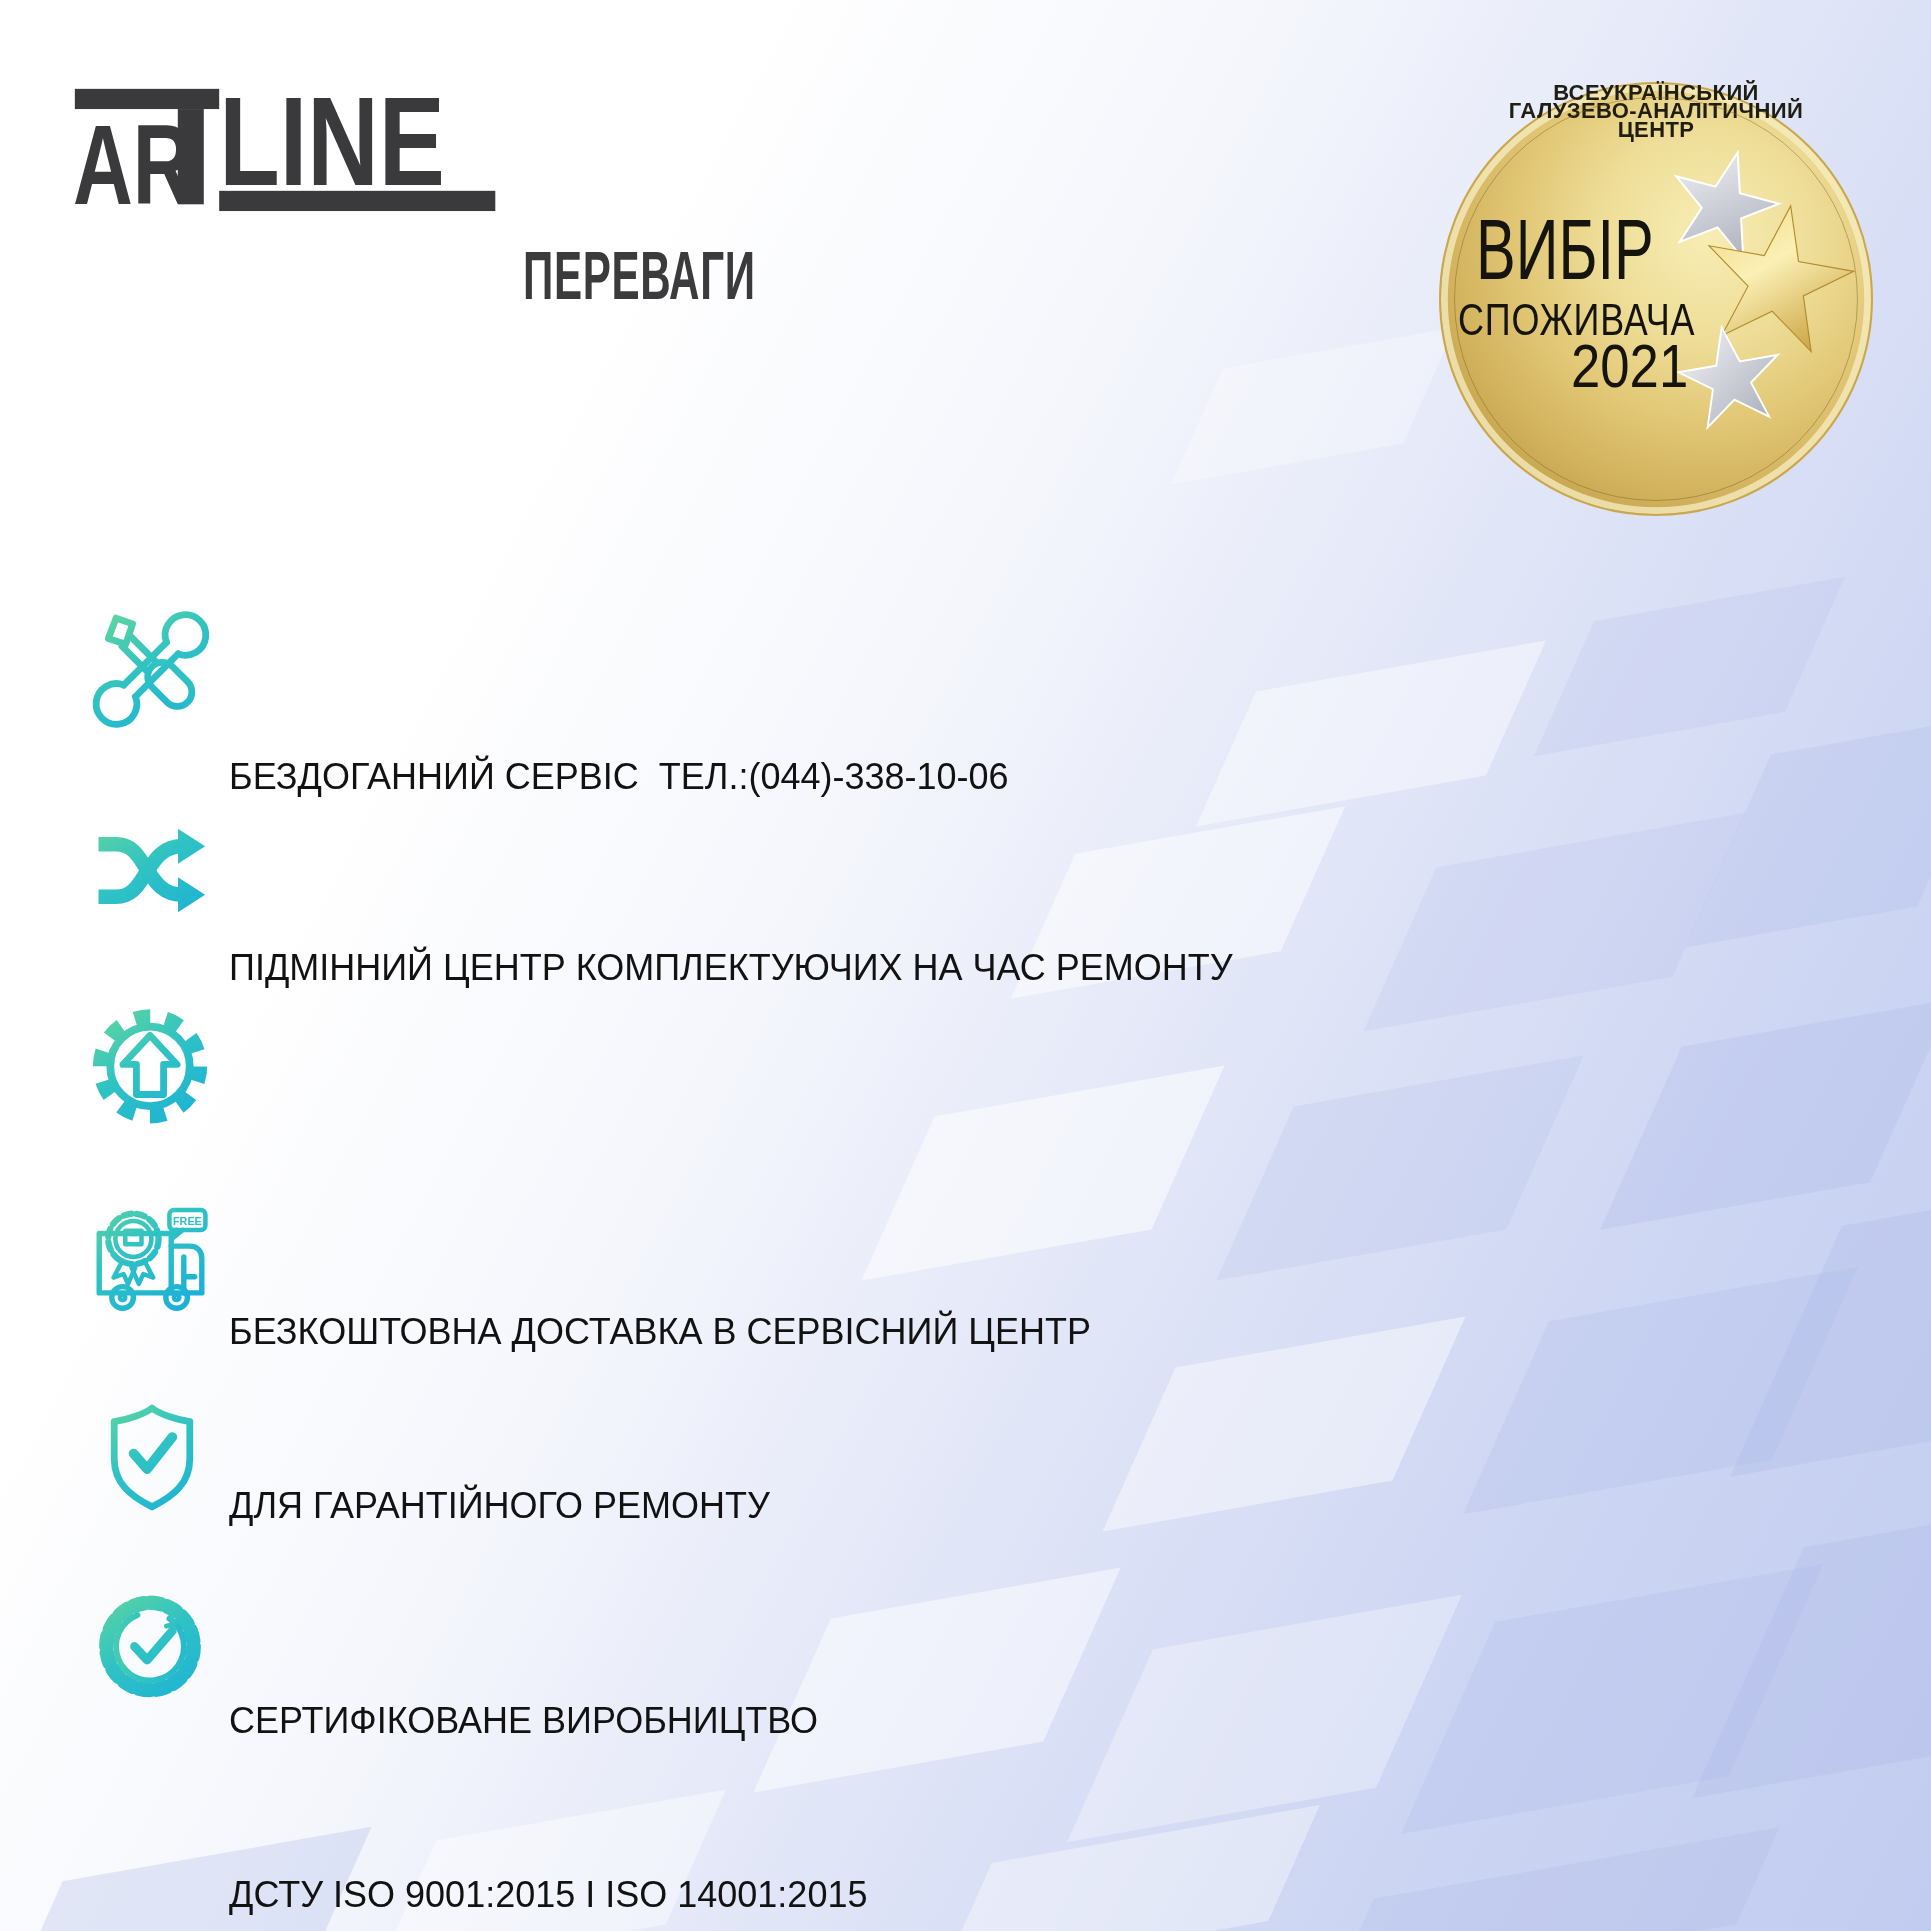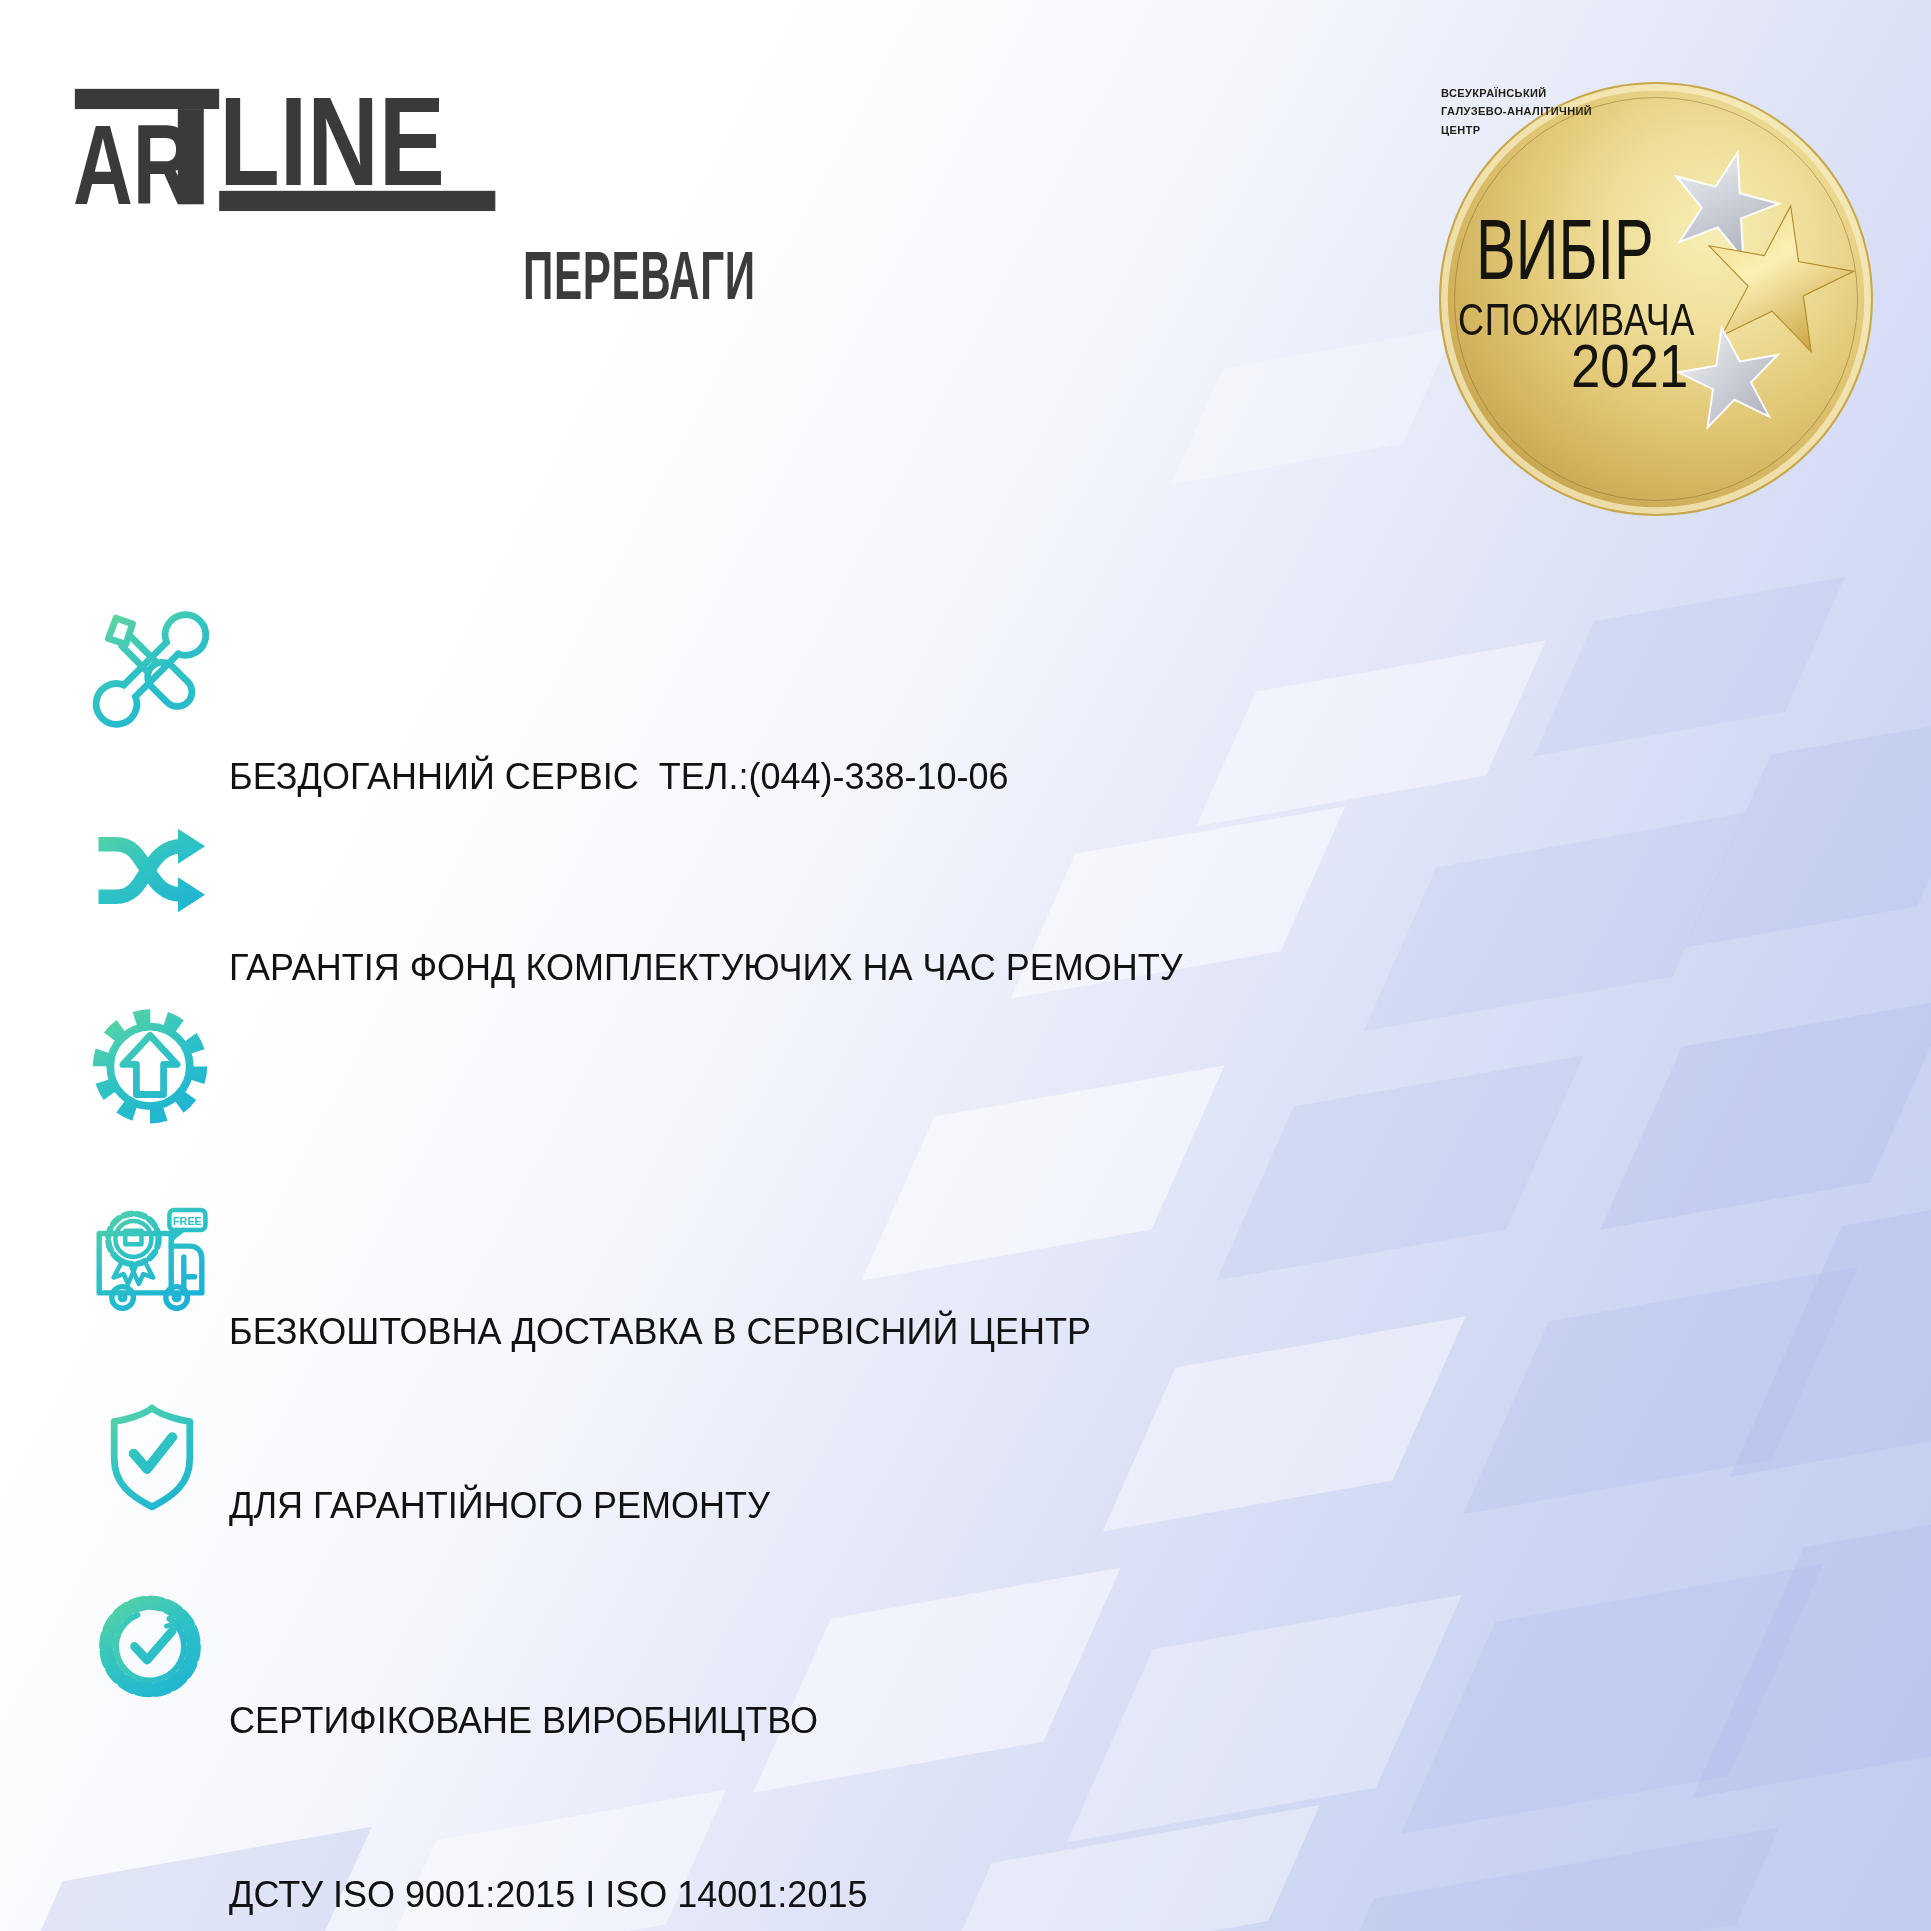--- a/index.html
+++ b/index.html
@@ -18,21 +18,21 @@
   
   .medal{position:absolute;left:1439px;top:82px;width:430px;height:430px;border-radius:50%;
      background:radial-gradient(circle at 62% 35%, #f7edb4 0%, #eedd97 28%, #e2c877 48%, #d2b25c 68%, #bd9a45 86%, #a98636 100%);
      border:2.9px solid #c9a84d; box-shadow:inset 0 0 0 6.8px rgba(247,238,196,.75);}
   .medal-ring{position:absolute;inset:12.6px;border-radius:50%;border:1.9px solid rgba(125,96,35,.45);}
   .medal-stars{position:absolute;inset:0;overflow:visible;}
   .medal-txt{position:absolute;color:#15140f;white-space:pre;}
   .m-vybir{left:35px;top:117px;font-size:85px;transform:scaleX(.7);transform-origin:left;}
   .m-spozh{left:17.4px;top:210px;font-size:45px;letter-spacing:1px;transform:scaleX(.8);transform-origin:left;}
   .m-year{left:130px;top:246px;font-size:62px;transform:scaleX(.85);transform-origin:left;}
-  .m-org{left:0;top:350px;width:430px;text-align:left;font-size:11px;line-height:18.3px;
+  .m-org{left:0;top:350px;width:430px;text-align:center;font-size:22px;line-height:18.3px;
          font-weight:bold;color:#201d12;letter-spacing:0.4px;}
   
   .benefit-icon{position:absolute;width:126px;height:135px;}
   .benefit-text{position:absolute;left:229px;color:#121212;font-size:36px;line-height:58px;white-space:pre;}
 </style>
 </head>
 <body>
 
 <svg width="0" height="0" style="position:absolute" aria-hidden="true">
   <defs>
@@ -125,21 +125,21 @@
     <div></div>
   </div>
 
   <svg class="benefit-icon" style="left:83px;top:803px" viewBox="0 0 130 130" fill="none">
     <path d="M16,38 H34 C52,38 58,52 66,64 C74,76 82,90 102,90" stroke="url(#tg)" stroke-width="15"></path>
     <path d="M16,92 H34 C52,92 58,78 66,66 C74,54 82,40 102,40" stroke="url(#tg)" stroke-width="15"></path>
     <path d="M98,72 L126,90 98,108 Z" fill="url(#tg)" stroke="none"></path>
     <path d="M98,22 L126,40 98,58 Z" fill="url(#tg)" stroke="none"></path>
   </svg>
   <div class="benefit-text" style="top:823px">
-    <div>ГАРАНТІЯ ФОНД КОМПЛЕКТУЮЧИХ НА ЧАС РЕМОНТУ</div>
+    <div>ПІДМІННИЙ ЦЕНТР КОМПЛЕКТУЮЧИХ НА ЧАС РЕМОНТУ</div>
     <div></div>
   </div>
 
   <svg class="benefit-icon" style="left:87px;top:996px" viewBox="0 0 130 130" fill="none" stroke="url(#tg)">
     <circle cx="65" cy="68" r="50" stroke-width="18" stroke-dasharray="15.7 15.7"></circle>
     <circle cx="65" cy="68" r="41" stroke-width="8"></circle>
     <path d="M65,36 L93,66 H79 V97 H51 V66 H37 Z" stroke-width="7" stroke-linejoin="round"></path>
   </svg>
 
   <svg class="benefit-icon" style="left:83px;top:1184px" viewBox="0 0 140 140" fill="none" stroke="url(#tg)" stroke-width="6" stroke-linecap="round" stroke-linejoin="round">

